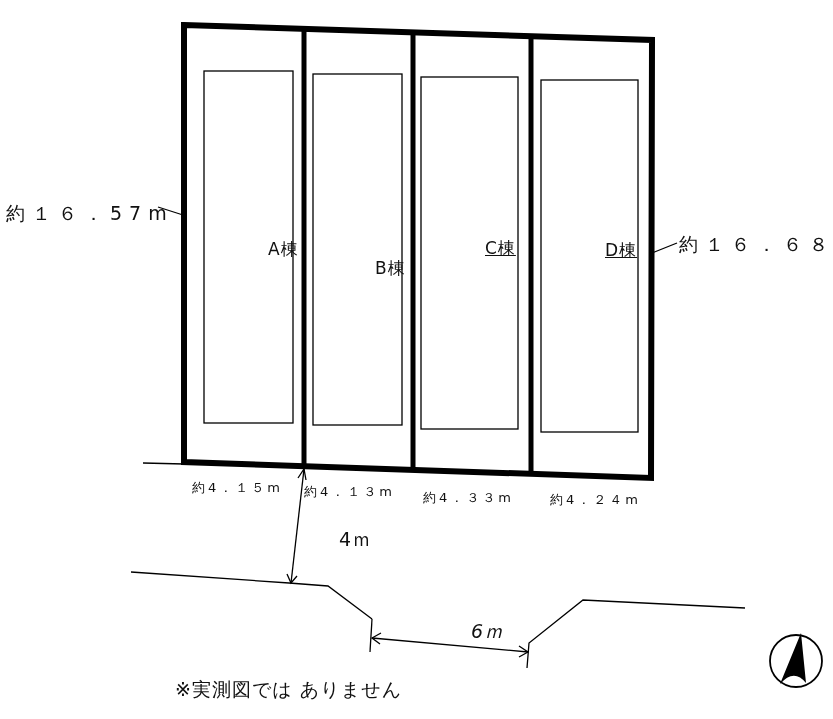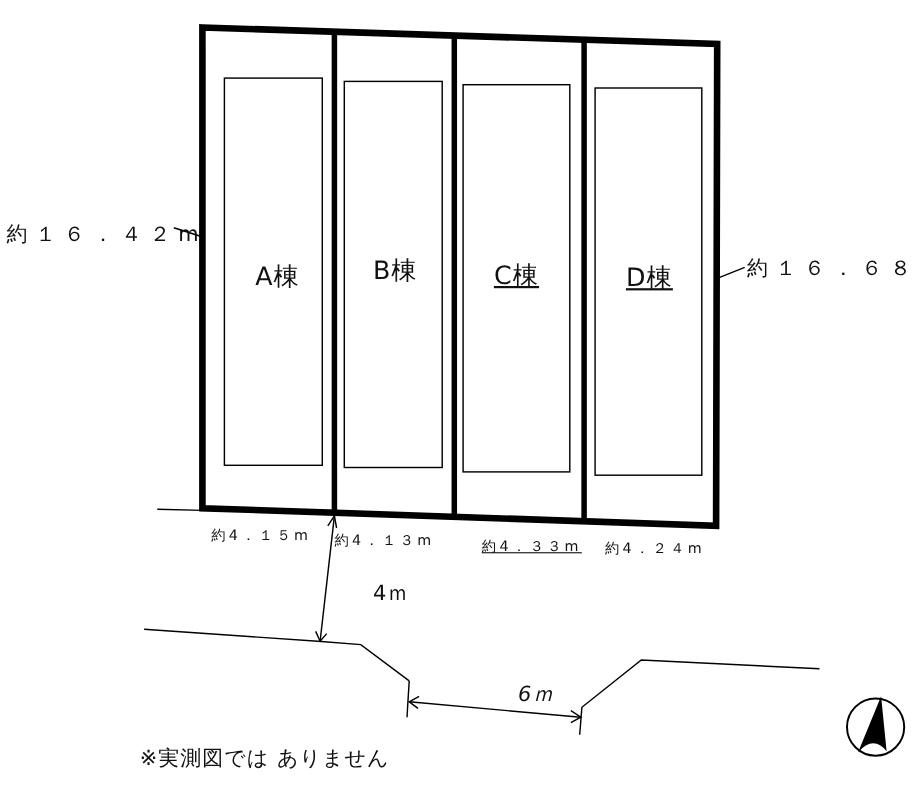--- a/index.html
+++ b/index.html
@@ -3,22 +3,22 @@
   <meta charset="utf-8">
   <style>
     html, body { margin: 0; padding: 0; background: #ffffff; }
     body { width: 833px; height: 719px; position: relative; overflow: hidden;
            font-family: "DejaVu Sans", "Liberation Sans", sans-serif; color: #000; }
     svg#plan { position: absolute; left: 0; top: 0; }
     .lbl { position: absolute; white-space: nowrap; line-height: 1; color: #111; }
     .wide { letter-spacing: 7px; font-size: 19px; }
     .small { letter-spacing: 3px; font-size: 13px; }
     .unit { font-size: 19px; letter-spacing: 1px; margin-left: 35px; }
-    .bldg { font-size: 23px; letter-spacing: 1px; }
-    .note { font-size: 19px; letter-spacing: 1px; }
+    .bldg { font-size: 17px; letter-spacing: 1px; margin-left: 36px; }
+    .note { font-size: 19px; letter-spacing: 1px; margin-left: 48px; }
   </style>
 </head>
 <body>
 
 <svg id="plan" width="833" height="719" viewBox="0 0 833 719">
 
   <g stroke="#000" stroke-width="6" fill="none" stroke-linejoin="miter">
     <polygon points="184,25 652,40 651,478 184,462"></polygon>
   </g>
 
@@ -59,29 +59,29 @@
     <polyline points="381,633 372,638 380,644"></polyline>
     <polyline points="519,646 528,652 519,657"></polyline>
   </g>
 
   <g>
     <circle cx="796" cy="661" r="26" fill="none" stroke="#000" stroke-width="1.8"></circle>
     <path d="M801,633 L780,684 Q794,668 806,683 Z" fill="#000"></path>
   </g>
 </svg>
 
-<div class="lbl wide" style="left:6px; top:204px;">約１６．４２m</div>
+<div class="lbl wide" style="left:6px; top:204px;">約１６．57m</div>
 <div class="lbl wide" style="left:679px; top:235px;">約１６．６８m</div>
 
 <div class="lbl bldg" style="left:232px; top:241px;">A棟</div>
-<div class="lbl bldg" style="left:339px; top:236px;">B棟</div>
+<div class="lbl bldg" style="left:339px; top:260px;">B棟</div>
 <div class="lbl bldg" style="left:449px; top:240px;text-decoration:underline;">C棟</div>
 <div class="lbl bldg" style="left:569px; top:242px;text-decoration:underline;">D棟</div>
 
 <div class="lbl small" style="left:192px; top:481px;">約4．１５m</div>
 <div class="lbl small" style="left:304px; top:485px;">約4．１３m</div>
-<div class="lbl small" style="left:438px; top:491px;text-decoration:underline;">約4．３３m</div>
+<div class="lbl small" style="left:423px; top:491px;">約4．３３m</div>
 <div class="lbl small" style="left:550px; top:493px;text-align:right;">約4．２４m</div>
 
 <div class="lbl unit" style="left:304px; top:530px;">4ｍ</div>
 <div class="lbl unit" style="left:436px; top:622px;font-style:italic;">6ｍ</div>
 
 <div class="lbl note" style="left:127px; top:680px;">※実測図では ありません</div>
 
 </body></html>

